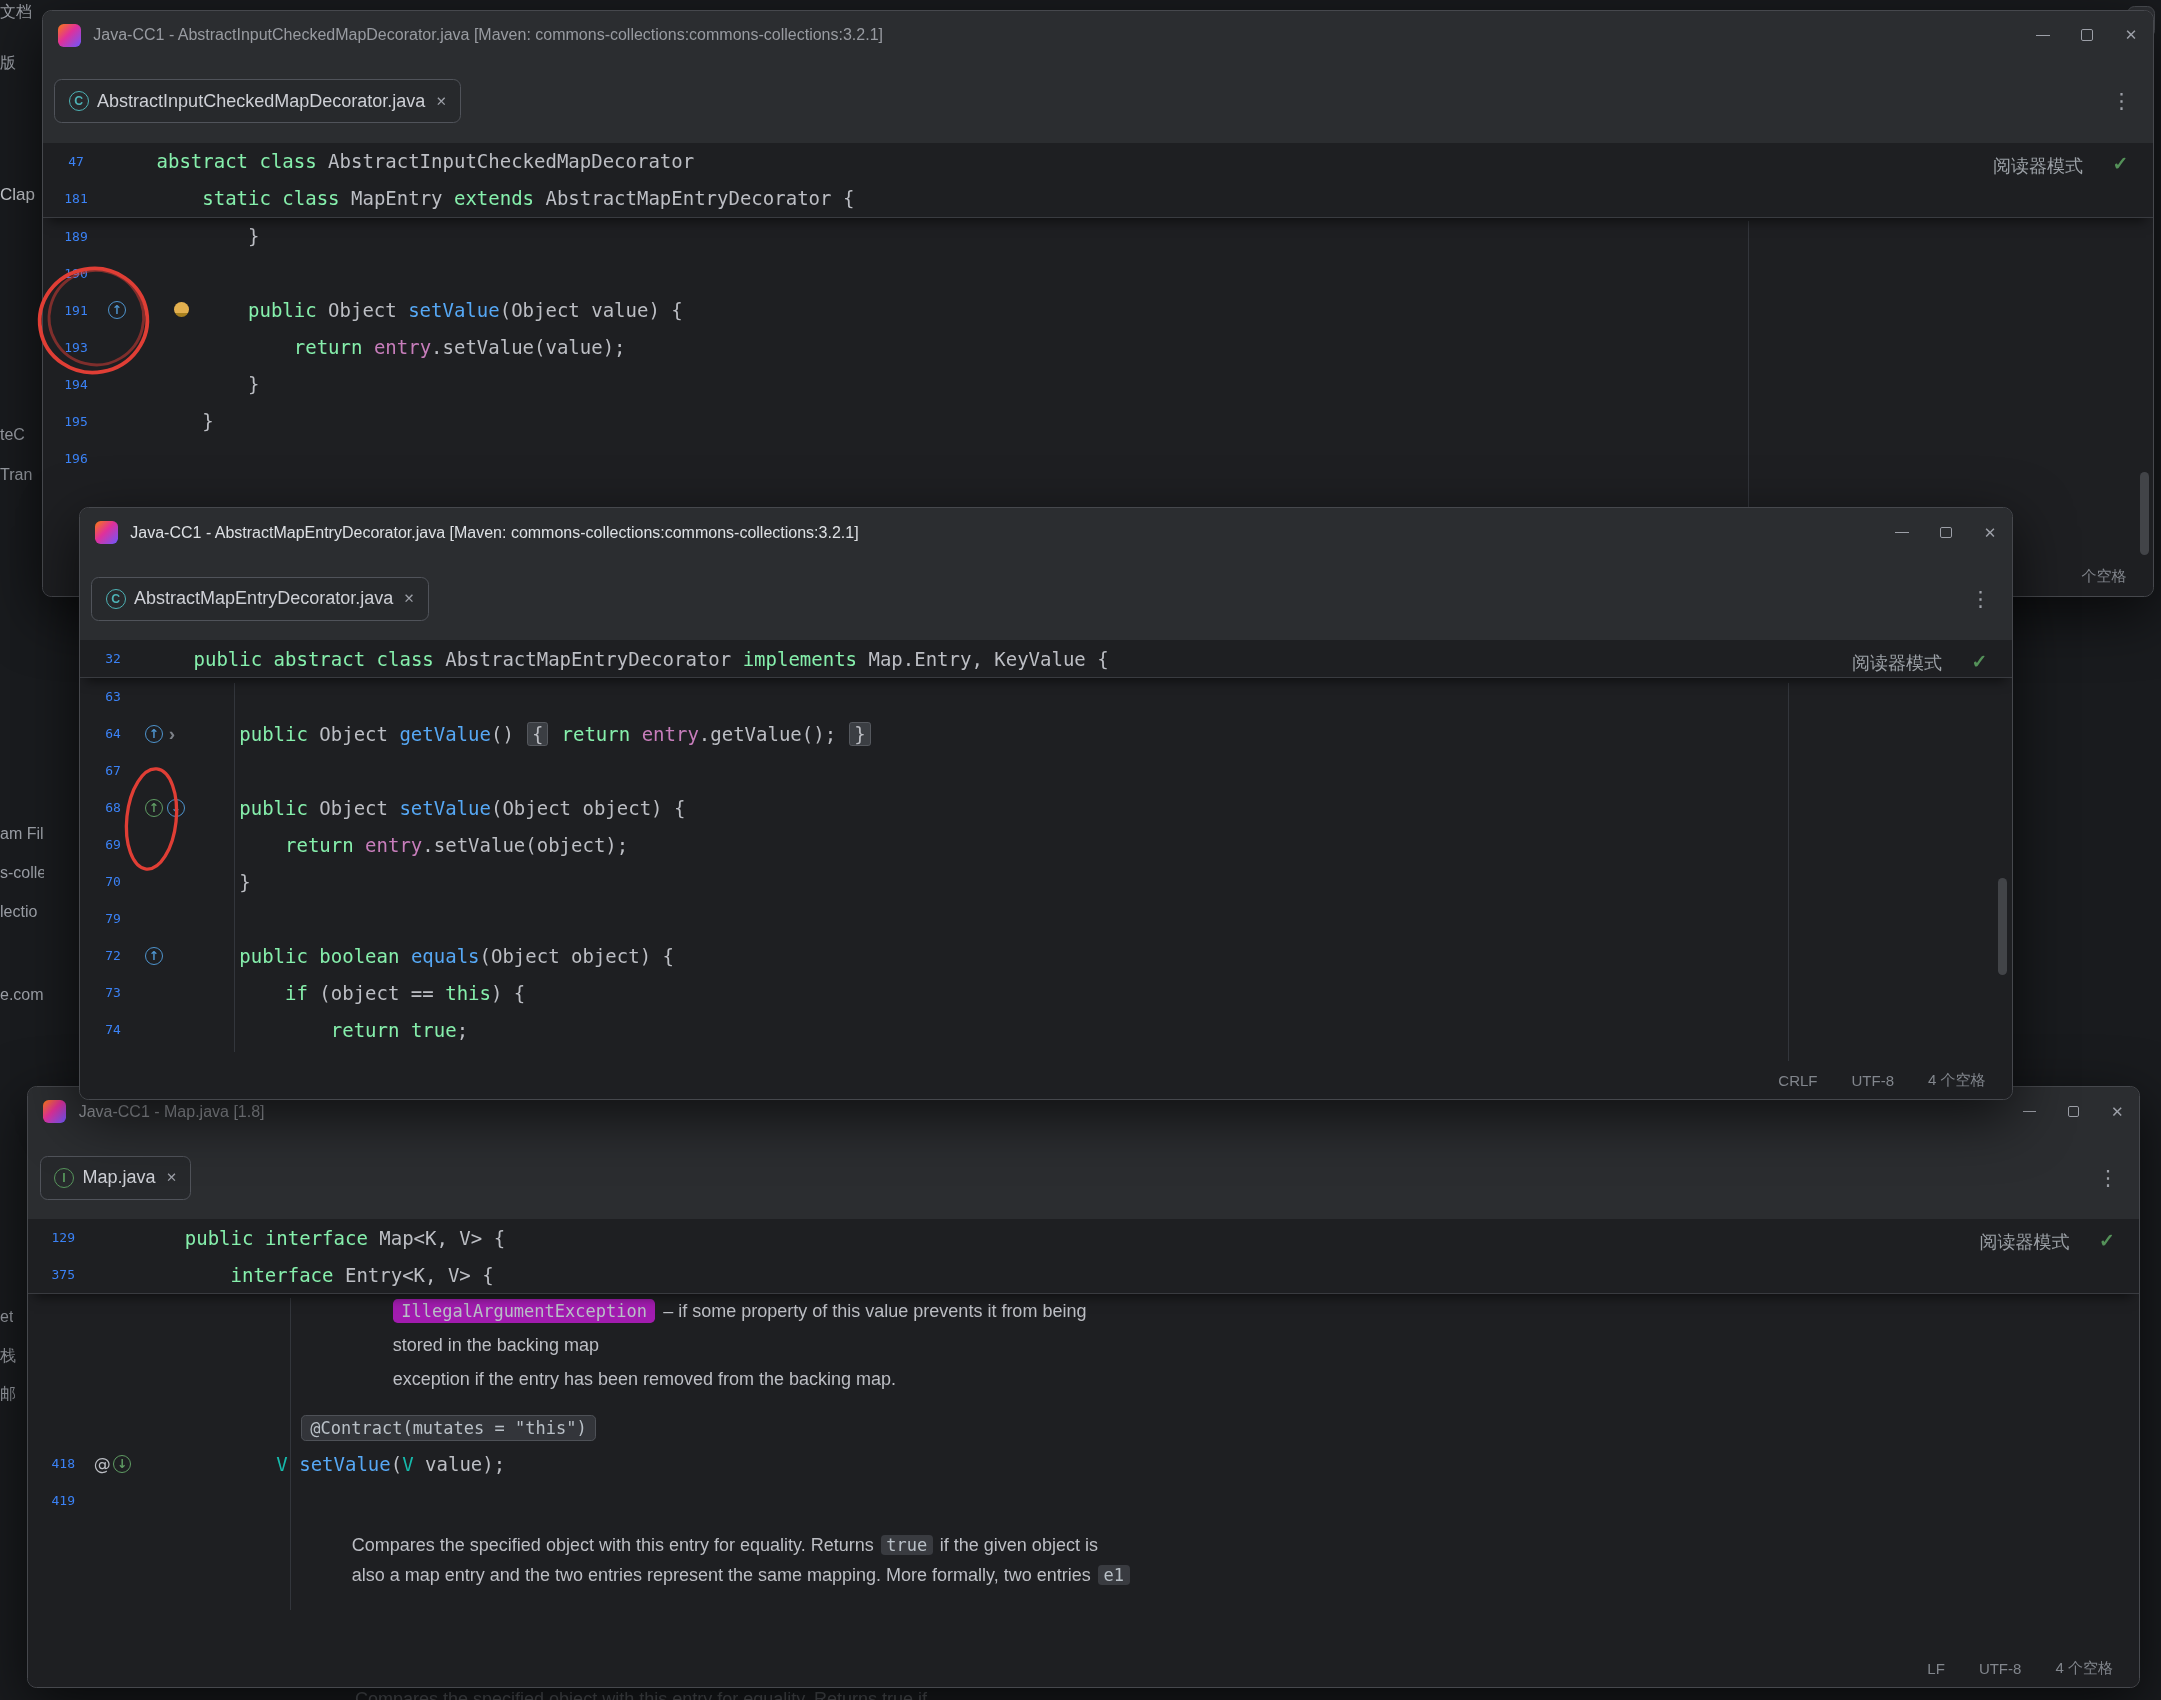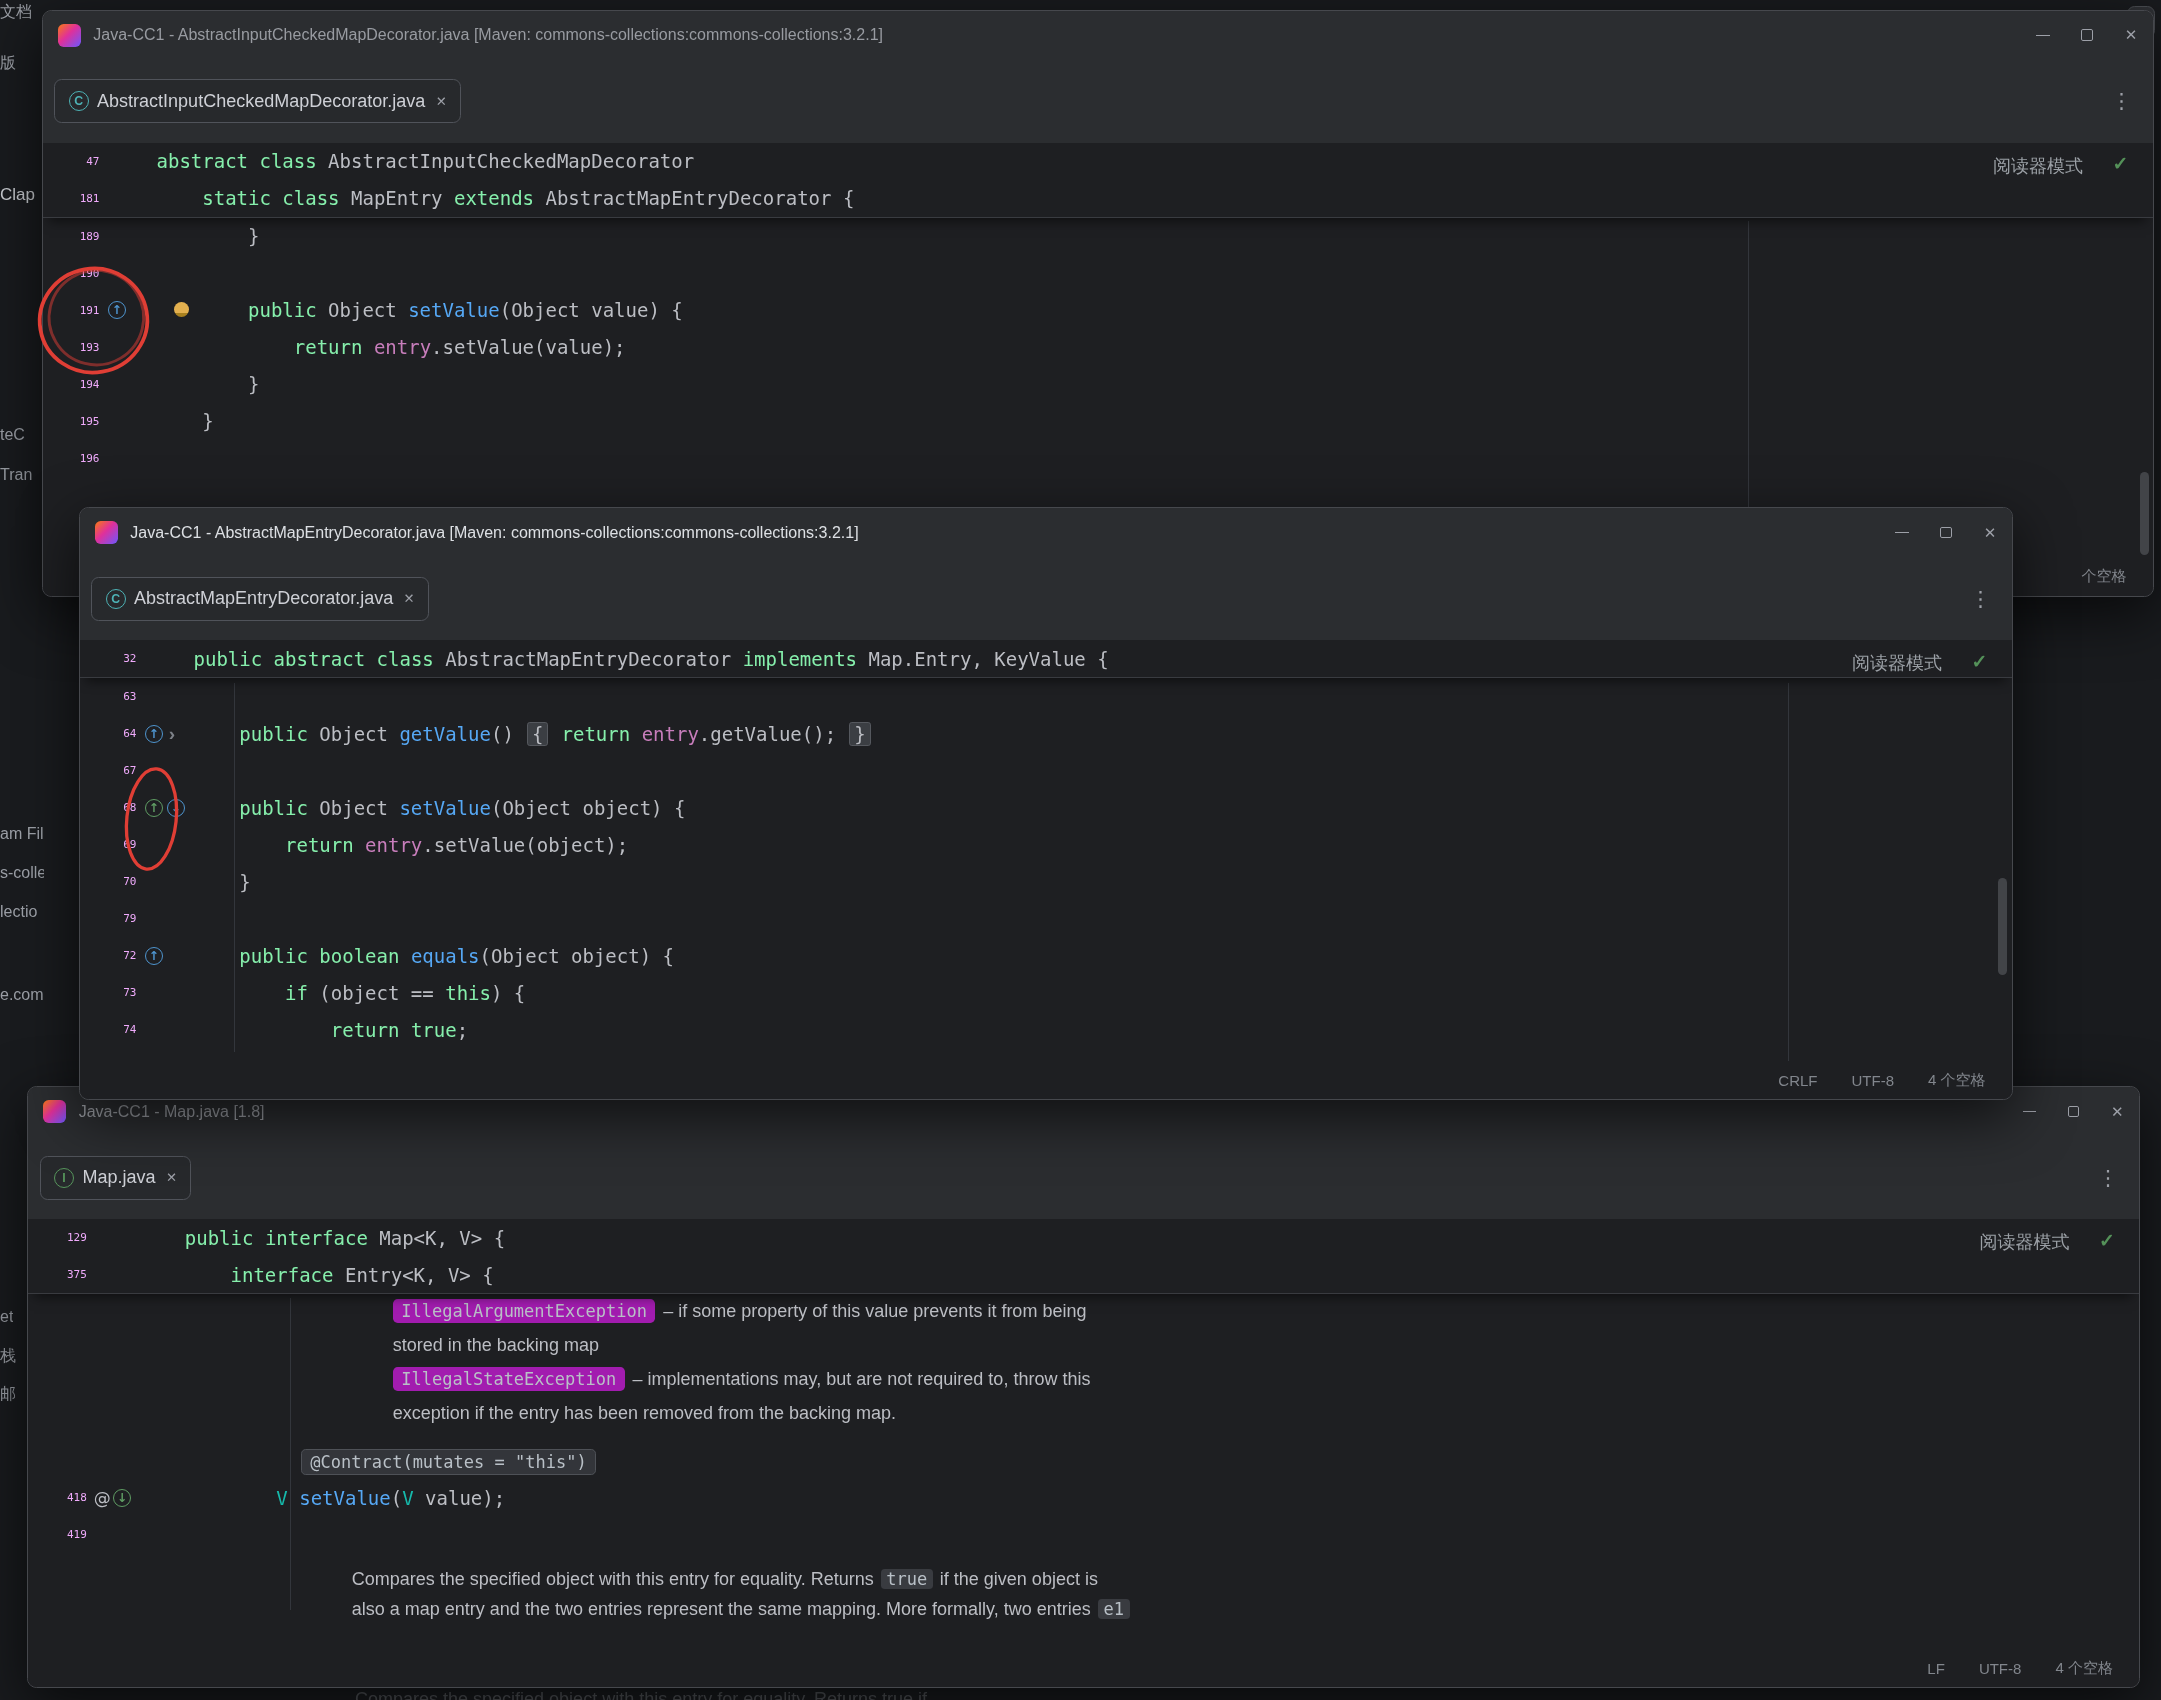--- a/index.html
+++ b/index.html
@@ -38,21 +38,21 @@
 
   .editor { position:absolute; top:132px; left:0; right:0; bottom:38px; background:#1e1f22; overflow:hidden; }
   .sticky { position:relative; z-index:3; background:#1e1f22; border-bottom:0.9px solid #393b40;
             box-shadow:0 8.5px 11.4px -5.7px rgba(0,0,0,.55); }
   .codebody { position:relative; z-index:1; }
 
   .crow { display:flex; align-items:center; height:37px; padding-left:9.5px; position:relative; }
   .win3 .crow { padding-left:11.4px; }
   .crow.k-doc { height:34px; }
   .crow.k-para { height:30px; }
-  .ln { width:47px; flex:none; text-align:right; color:#f0abfc; font-family:"DejaVu Sans Mono",monospace; font-size:11px; }
+  .ln { width:47px; flex:none; text-align:center; color:#3b82f6; font-family:"DejaVu Sans Mono",monospace; font-size:13px; }
   .gi { width:57px; flex:none; display:flex; align-items:center; gap:3.8px; padding-left:8.5px; }
   .win3 .gi { width:98px; }
   .cl { white-space:pre; font-family:"DejaVu Sans Mono",monospace; font-size:19px; color:#bcbec4; display:inline-flex; align-items:center; }
   .k-doc .cl, .k-para .cl { font-family:"Liberation Sans",sans-serif; font-size:18px; }
 
   .t-kw { color:#86efac; } .t-pl { color:#bcbec4; } .t-md { color:#56a8f5; }
   .t-fd { color:#c77dbb; } .t-tp { color:#16baac; }
   .t-fb { color:#bcbec4; background:#3b3e43; border:0.9px solid #55585e; border-radius:2.8px; padding:0 3.8px; margin:0 1.9px; }
 
   .dtx { color:#bcbec4; white-space:pre; }
@@ -231,25 +231,20 @@
           <span class="cl" style="padding-left: 208px;"><span class="chip">IllegalArgumentException</span><span class="dtx"> – if some property of this value prevents it from being</span></span>
         </div>
         <div class="crow k-doc">
           <span class="ln"></span>
           <span class="gi"></span>
           <span class="cl" style="padding-left: 208px;"><span class="dtx">stored in the backing map</span></span>
         </div>
         <div class="crow k-doc">
           <span class="ln"></span>
           <span class="gi"></span>
-          <span class="cl" style="padding-left: 208px;"><span class="chip">IllegalStateException</span><span class="dtx"> – implementations may, but are not required to, throw this</span></span>
-        </div>
-        <div class="crow k-doc">
-          <span class="ln"></span>
-          <span class="gi"></span>
           <span class="cl" style="padding-left: 208px;"><span class="dtx">exception if the entry has been removed from the backing map.</span></span>
         </div>
         <div class="crow k-gap" style="height: 15px;"></div>
         <div class="crow k-doc">
           <span class="ln"></span>
           <span class="gi"></span>
           <span class="cl" style="padding-left: 116px;"><span class="chip chipbox">@Contract(mutates = "this")</span></span>
         </div>
         <div class="crow k-code">
           <span class="ln">418</span>

